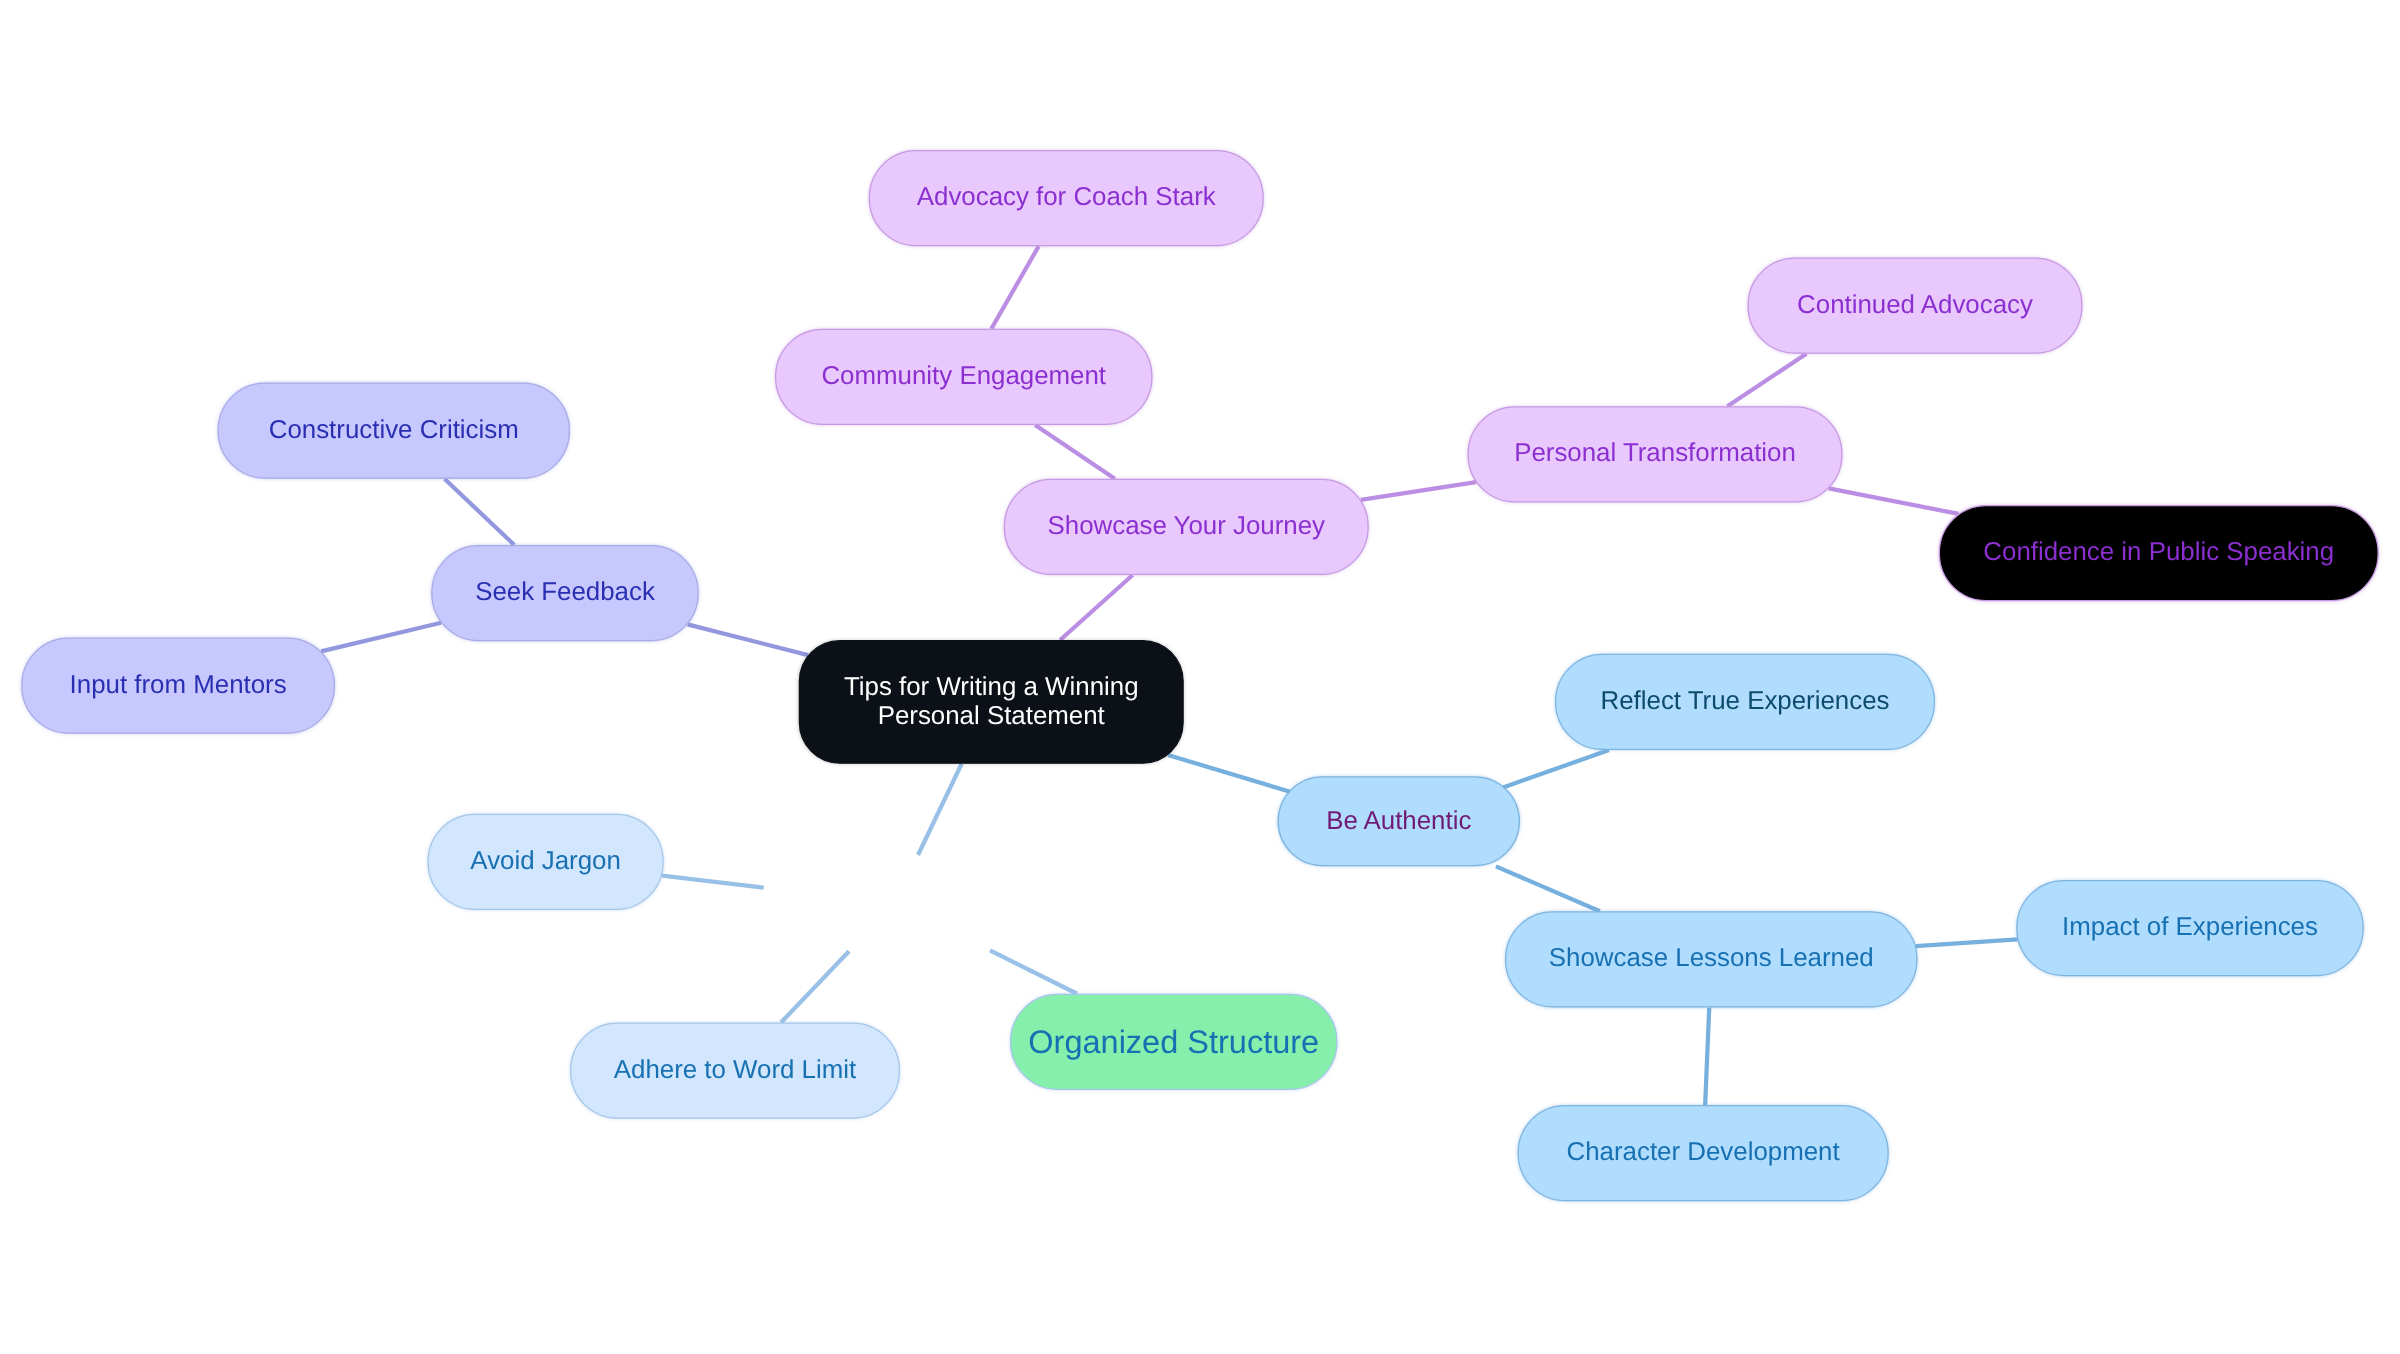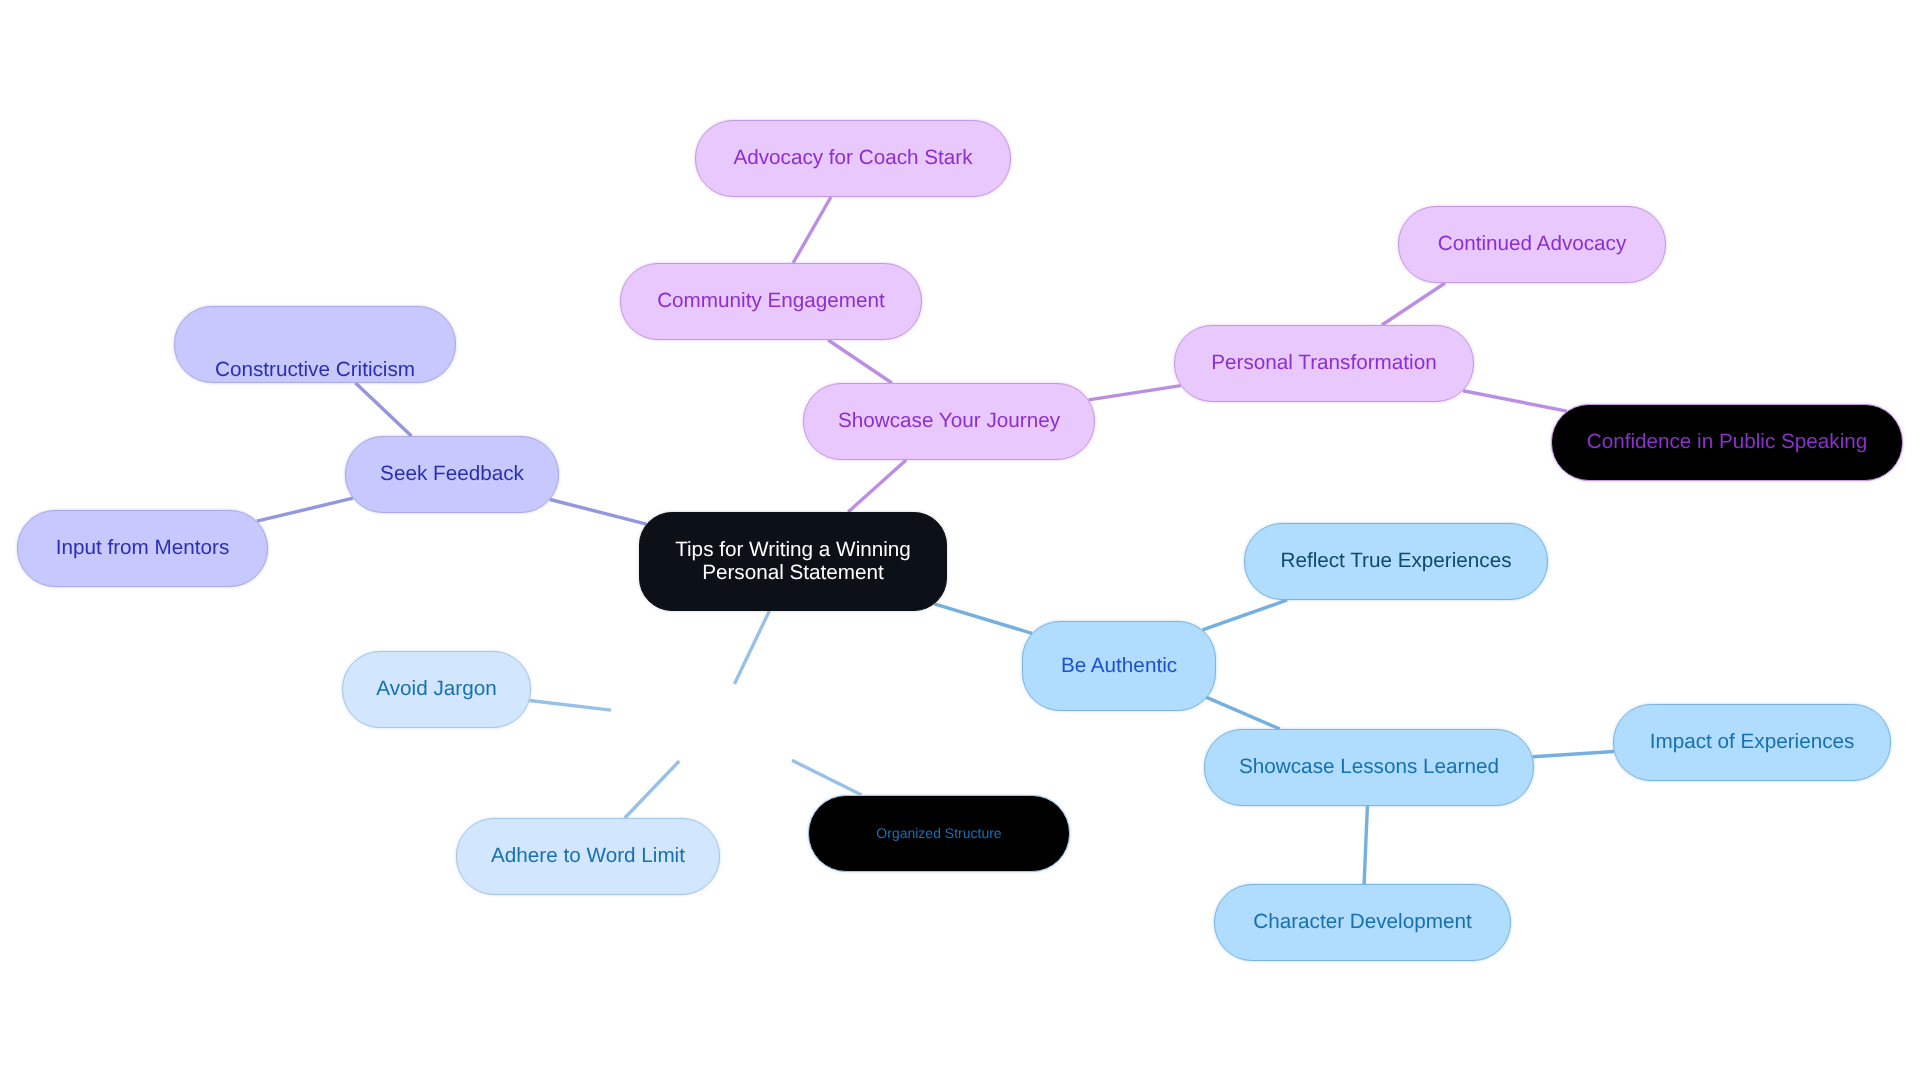--- a/index.html
+++ b/index.html
@@ -42,21 +42,21 @@
   </svg>
 
   <div id="node-layer">
     <div class="node" style="left: 639px; top: 512px; width: 308px; height: 99px; background: rgb(12, 17, 23); border-color: rgb(12, 17, 23); border-radius: 33px; box-shadow: rgba(15, 20, 30, 0.22) 0px 0px 3px; color: rgb(255, 255, 255); font-size: 20.7px;">
       <span class="node-label">Tips for Writing a Winning
 Personal Statement</span>
     </div>
     <div class="node" style="left: 345px; top: 436px; width: 214px; height: 77px; background: rgb(198, 200, 254); border-color: rgb(168, 171, 230); border-radius: 38px; box-shadow: rgba(150, 154, 225, 0.55) 0px 0px 3px; color: rgb(42, 47, 178); font-size: 20.7px;">
       <span class="node-label">Seek Feedback</span>
     </div>
-    <div class="node" style="left: 174px; top: 306px; width: 282px; height: 77px; background: rgb(198, 200, 254); border-color: rgb(168, 171, 230); border-radius: 38px; box-shadow: rgba(150, 154, 225, 0.55) 0px 0px 3px; color: rgb(42, 47, 178); font-size: 20.7px; align-items: flex-end;">
+    <div class="node" style="left: 174px; top: 306px; width: 282px; height: 77px; background: rgb(198, 200, 254); border-color: rgb(168, 171, 230); border-radius: 38px; box-shadow: rgba(150, 154, 225, 0.55) 0px 0px 3px; color: rgb(42, 47, 178); font-size: 20.7px;">
       <span class="node-label">Constructive Criticism</span>
     </div>
     <div class="node" style="left: 17px; top: 510px; width: 251px; height: 77px; background: rgb(198, 200, 254); border-color: rgb(168, 171, 230); border-radius: 38px; box-shadow: rgba(150, 154, 225, 0.55) 0px 0px 3px; color: rgb(42, 47, 178); font-size: 20.7px;">
       <span class="node-label">Input from Mentors</span>
     </div>
     <div class="node" style="left: 803px; top: 383px; width: 292px; height: 77px; background: rgb(232, 200, 253); border-color: rgb(198, 154, 226); border-radius: 38px; box-shadow: rgba(193, 144, 224, 0.55) 0px 0px 3px; color: rgb(139, 47, 208); font-size: 20.7px; align-items: center;">
       <span class="node-label">Showcase Your Journey</span>
     </div>
     <div class="node" style="left: 695px; top: 120px; width: 316px; height: 77px; background: rgb(232, 200, 253); border-color: rgb(198, 154, 226); border-radius: 38px; box-shadow: rgba(193, 144, 224, 0.55) 0px 0px 3px; color: rgb(139, 47, 208); font-size: 20.7px;">
       <span class="node-label">Advocacy for Coach Stark</span>
@@ -66,39 +66,39 @@
     </div>
     <div class="node" style="left: 1174px; top: 325px; width: 300px; height: 77px; background: rgb(232, 200, 253); border-color: rgb(198, 154, 226); border-radius: 38px; box-shadow: rgba(193, 144, 224, 0.55) 0px 0px 3px; color: rgb(139, 47, 208); font-size: 20.7px;">
       <span class="node-label">Personal Transformation</span>
     </div>
     <div class="node" style="left: 1398px; top: 206px; width: 268px; height: 77px; background: rgb(232, 200, 253); border-color: rgb(198, 154, 226); border-radius: 38px; box-shadow: rgba(193, 144, 224, 0.55) 0px 0px 3px; color: rgb(139, 47, 208); font-size: 20.7px;">
       <span class="node-label">Continued Advocacy</span>
     </div>
     <div class="node" style="left: 1551px; top: 404px; width: 352px; height: 77px; background: #000000; border-color: rgb(198, 154, 226); border-radius: 38px; box-shadow: rgba(193, 144, 224, 0.55) 0px 0px 3px; color: rgb(139, 47, 208); font-size: 20.7px;">
       <span class="node-label">Confidence in Public Speaking</span>
     </div>
-    <div class="node" style="left: 1022px; top: 621px; width: 194px; height: 90px; background: rgb(176, 220, 253); border-color: rgb(126, 181, 224); border-radius: 38px; box-shadow: rgba(115, 173, 224, 0.55) 0px 0px 3px; color: #1d4ed8; font-size: 20.7px;">
+    <div class="node" style="left: 1022px; top: 621px; width: 194px; height: 72px; background: rgb(176, 220, 253); border-color: rgb(126, 181, 224); border-radius: 38px; box-shadow: rgba(115, 173, 224, 0.55) 0px 0px 3px; color: #701a75; font-size: 20.7px;">
       <span class="node-label">Be Authentic</span>
     </div>
     <div class="node" style="left: 1244px; top: 523px; width: 304px; height: 77px; background: rgb(176, 220, 253); border-color: rgb(126, 181, 224); border-radius: 38px; box-shadow: rgba(115, 173, 224, 0.55) 0px 0px 3px; color: #0c4a6e; font-size: 20.7px;">
       <span class="node-label">Reflect True Experiences</span>
     </div>
     <div class="node" style="left: 1204px; top: 729px; width: 330px; height: 77px; background: rgb(176, 220, 253); border-color: rgb(126, 181, 224); border-radius: 38px; box-shadow: rgba(115, 173, 224, 0.55) 0px 0px 3px; color: rgb(22, 112, 178); font-size: 20.7px;">
       <span class="node-label">Showcase Lessons Learned</span>
     </div>
     <div class="node" style="left: 1613px; top: 704px; width: 278px; height: 77px; background: rgb(176, 220, 253); border-color: rgb(126, 181, 224); border-radius: 38px; box-shadow: rgba(115, 173, 224, 0.55) 0px 0px 3px; color: rgb(22, 112, 178); font-size: 20.7px;">
       <span class="node-label">Impact of Experiences</span>
     </div>
     <div class="node" style="left: 1214px; top: 884px; width: 297px; height: 77px; background: rgb(176, 220, 253); border-color: rgb(126, 181, 224); border-radius: 38px; box-shadow: rgba(115, 173, 224, 0.55) 0px 0px 3px; color: rgb(22, 112, 178); font-size: 20.7px;">
       <span class="node-label">Character Development</span>
     </div>
     <div class="node" style="left: 342px; top: 651px; width: 189px; height: 77px; background: rgb(210, 230, 253); border-color: rgb(165, 198, 233); border-radius: 38px; box-shadow: rgba(156, 192, 230, 0.55) 0px 0px 3px; color: rgb(22, 112, 178); font-size: 20.7px;">
       <span class="node-label">Avoid Jargon</span>
     </div>
     <div class="node" style="left: 456px; top: 818px; width: 264px; height: 77px; background: rgb(210, 230, 253); border-color: rgb(165, 198, 233); border-radius: 38px; box-shadow: rgba(156, 192, 230, 0.55) 0px 0px 3px; color: rgb(22, 112, 178); font-size: 20.7px;">
       <span class="node-label">Adhere to Word Limit</span>
     </div>
-    <div class="node" style="left: 808px; top: 795px; width: 262px; height: 77px; background: #000000; border-color: rgb(165, 198, 233); border-radius: 38px; box-shadow: rgba(156, 192, 230, 0.55) 0px 0px 3px; color: rgb(22, 112, 178); font-size: 14px;">
+    <div class="node" style="left: 808px; top: 795px; width: 262px; height: 77px; background: #86efac; border-color: rgb(165, 198, 233); border-radius: 38px; box-shadow: rgba(156, 192, 230, 0.55) 0px 0px 3px; color: rgb(22, 112, 178); font-size: 26px;">
       <span class="node-label">Organized Structure</span>
     </div>
   </div>
 
 </div>
 
 </body></html>

